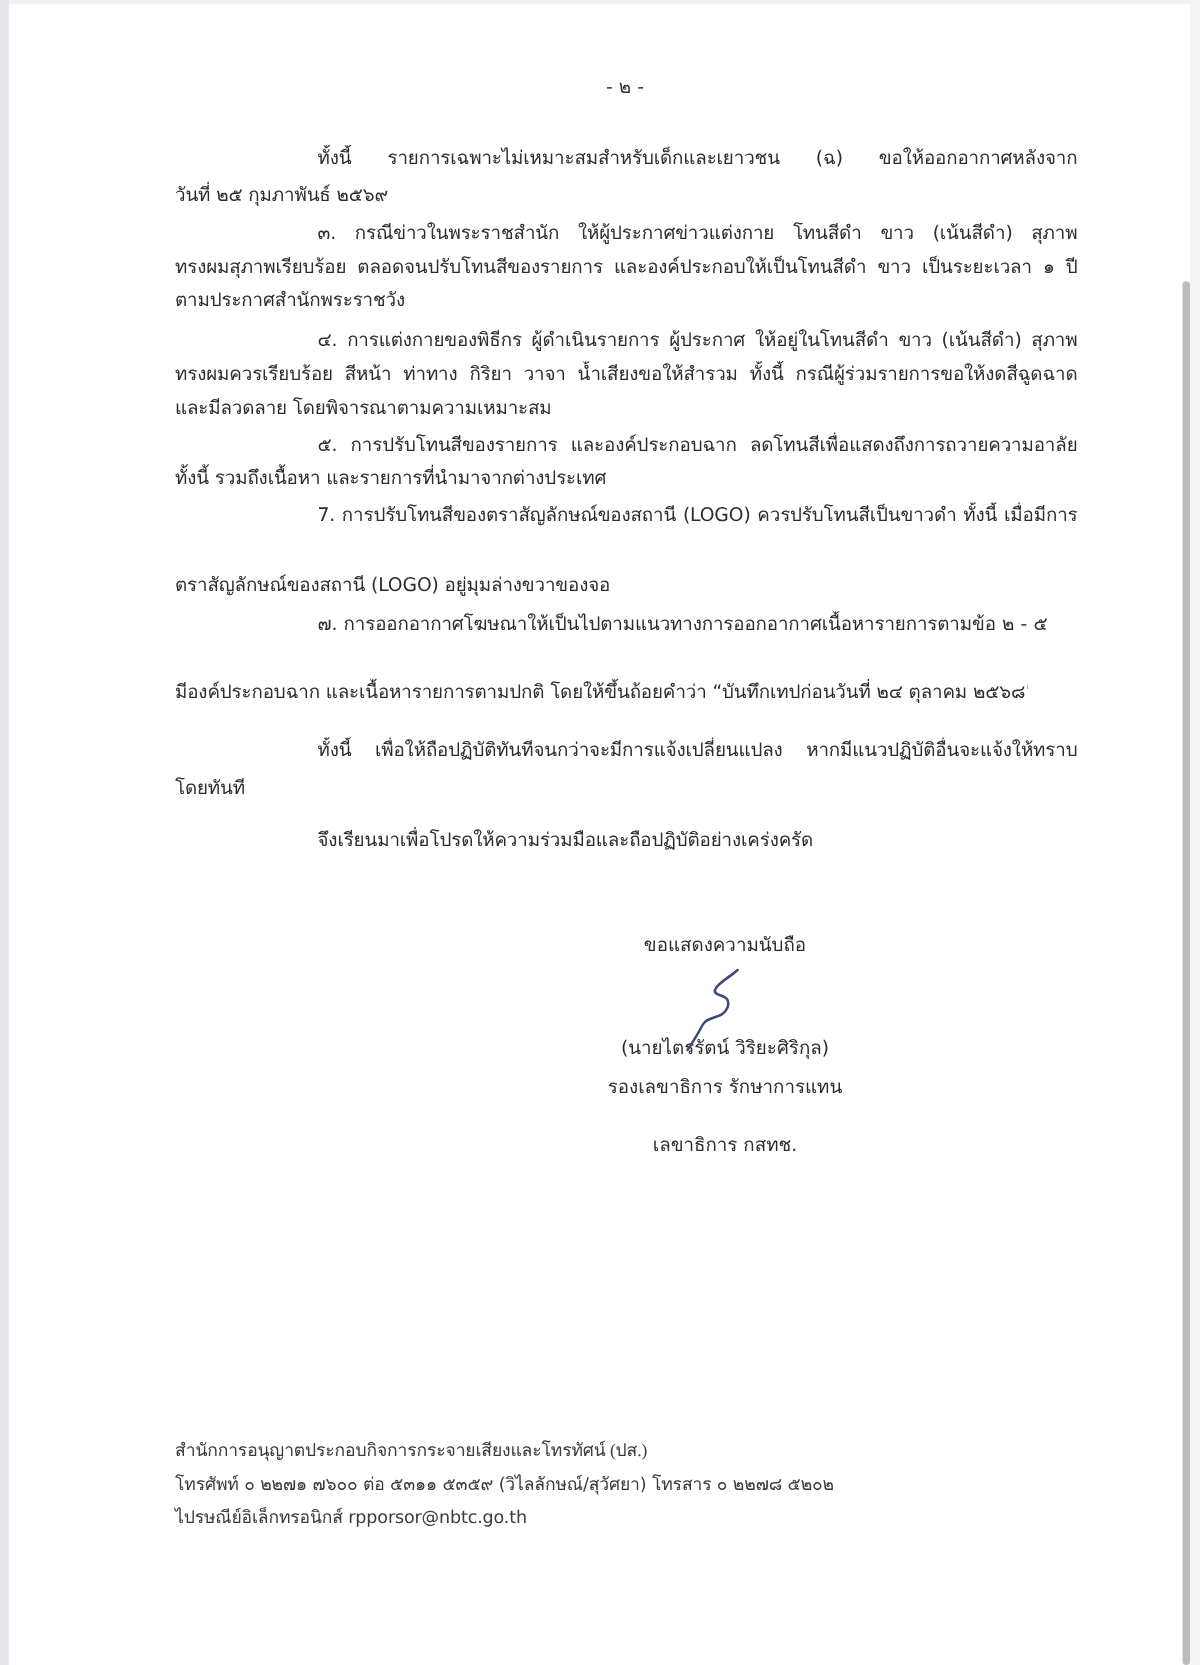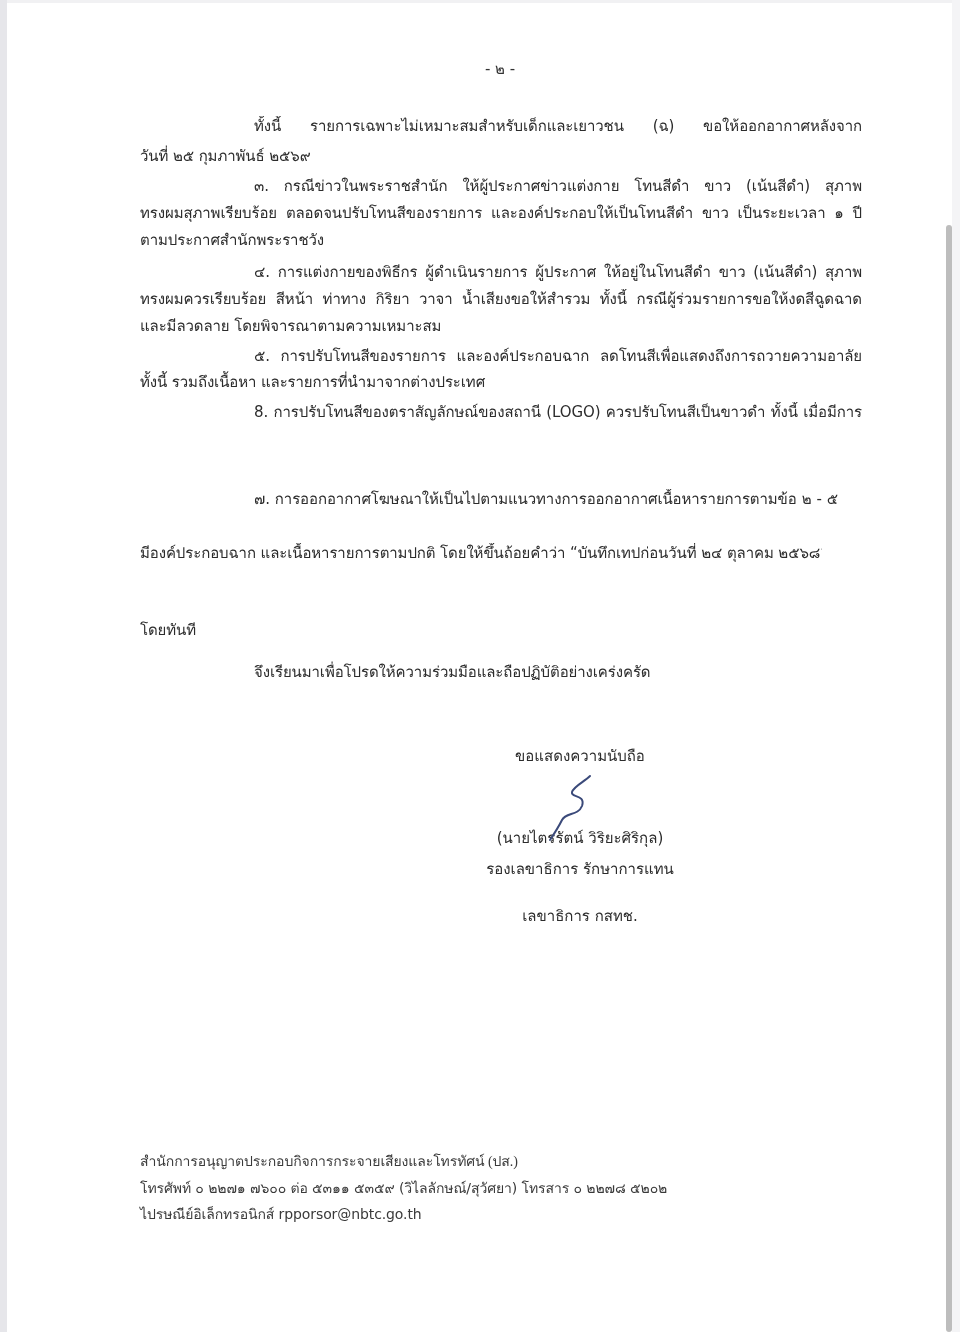--- a/index.html
+++ b/index.html
@@ -108,26 +108,28 @@
   <div class="line justify" style="left:140px; top:203px; width:722px;">ทรงผมสุภาพเรียบร้อย ตลอดจนปรับโทนสีของรายการ และองค์ประกอบให้เป็นโทนสีดำ ขาว เป็นระยะเวลา ๑ ปี</div>
   <div class="line" style="left:140px; top:230px;">ตามประกาศสำนักพระราชวัง</div>
 
   <div class="line justify" style="left:254px; top:262px; width:608px;">๔. การแต่งกายของพิธีกร ผู้ดำเนินรายการ ผู้ประกาศ ให้อยู่ในโทนสีดำ ขาว (เน้นสีดำ) สุภาพ</div>
   <div class="line" style="left:140px; top:316px;">และมีลวดลาย โดยพิจารณาตามความเหมาะสม</div>
   <div class="line justify" style="left:140px; top:289px; width:722px;">ทรงผมควรเรียบร้อย สีหน้า ท่าทาง กิริยา วาจา น้ำเสียงขอให้สำรวม ทั้งนี้ กรณีผู้ร่วมรายการขอให้งดสีฉูดฉาด</div>
 
   <div class="line justify" style="left:254px; top:346px; width:608px;">๕. การปรับโทนสีของรายการ และองค์ประกอบฉาก ลดโทนสีเพื่อแสดงถึงการถวายความอาลัย</div>
   <div class="line" style="left:140px; top:372px;">ทั้งนี้ รวมถึงเนื้อหา และรายการที่นำมาจากต่างประเทศ</div>
 
-  <div class="line justify" style="left:254px; top:402px; width:608px;">8. การปรับโทนสีของตราสัญลักษณ์ของสถานี (LOGO) ควรปรับโทนสีเป็นขาวดำ ทั้งนี้ เมื่อมีการ</div>
+  <div class="line justify" style="left:254px; top:402px; width:608px;">7. การปรับโทนสีของตราสัญลักษณ์ของสถานี (LOGO) ควรปรับโทนสีเป็นขาวดำ ทั้งนี้ เมื่อมีการ</div>
+  <div class="line" style="left:140px; top:458px;">ตราสัญลักษณ์ของสถานี (LOGO) อยู่มุมล่างขวาของจอ</div>
 
   <div class="line justify" style="left:254px; top:489px; width:584px;">๗. การออกอากาศโฆษณาให้เป็นไปตามแนวทางการออกอากาศเนื้อหารายการตามข้อ ๒ - ๕</div>
 
   <div class="line justify" style="left:140px; top:543px; width:682px;">มีองค์ประกอบฉาก และเนื้อหารายการตามปกติ โดยให้ขึ้นถ้อยคำว่า “บันทึกเทปก่อนวันที่ ๒๔ ตุลาคม ๒๕๖๘”</div>
 
+  <div class="line justify" style="left:254px; top:590px; width:608px;">ทั้งนี้ เพื่อให้ถือปฏิบัติทันทีจนกว่าจะมีการแจ้งเปลี่ยนแปลง หากมีแนวปฏิบัติอื่นจะแจ้งให้ทราบ</div>
   <div class="line" style="left:140px; top:620px;">โดยทันที</div>
 
   <div class="line" style="left:254px; top:662px;">จึงเรียนมาเพื่อโปรดให้ความร่วมมือและถือปฏิบัติอย่างเคร่งครัด</div>
 
   <div class="sig-block" style="top:0;">
     <div class="sig-line" style="top:744px; left:0;">ขอแสดงความนับถือ</div>
     <div class="sig-line" style="top:826px; left:0;">(นายไตรรัตน์ วิริยะศิริกุล)</div>
     <div class="sig-line" style="top:857px; left:0;">รองเลขาธิการ รักษาการแทน</div>
     <div class="sig-line" style="top:904px; left:0;">เลขาธิการ กสทช.</div>
   </div>

